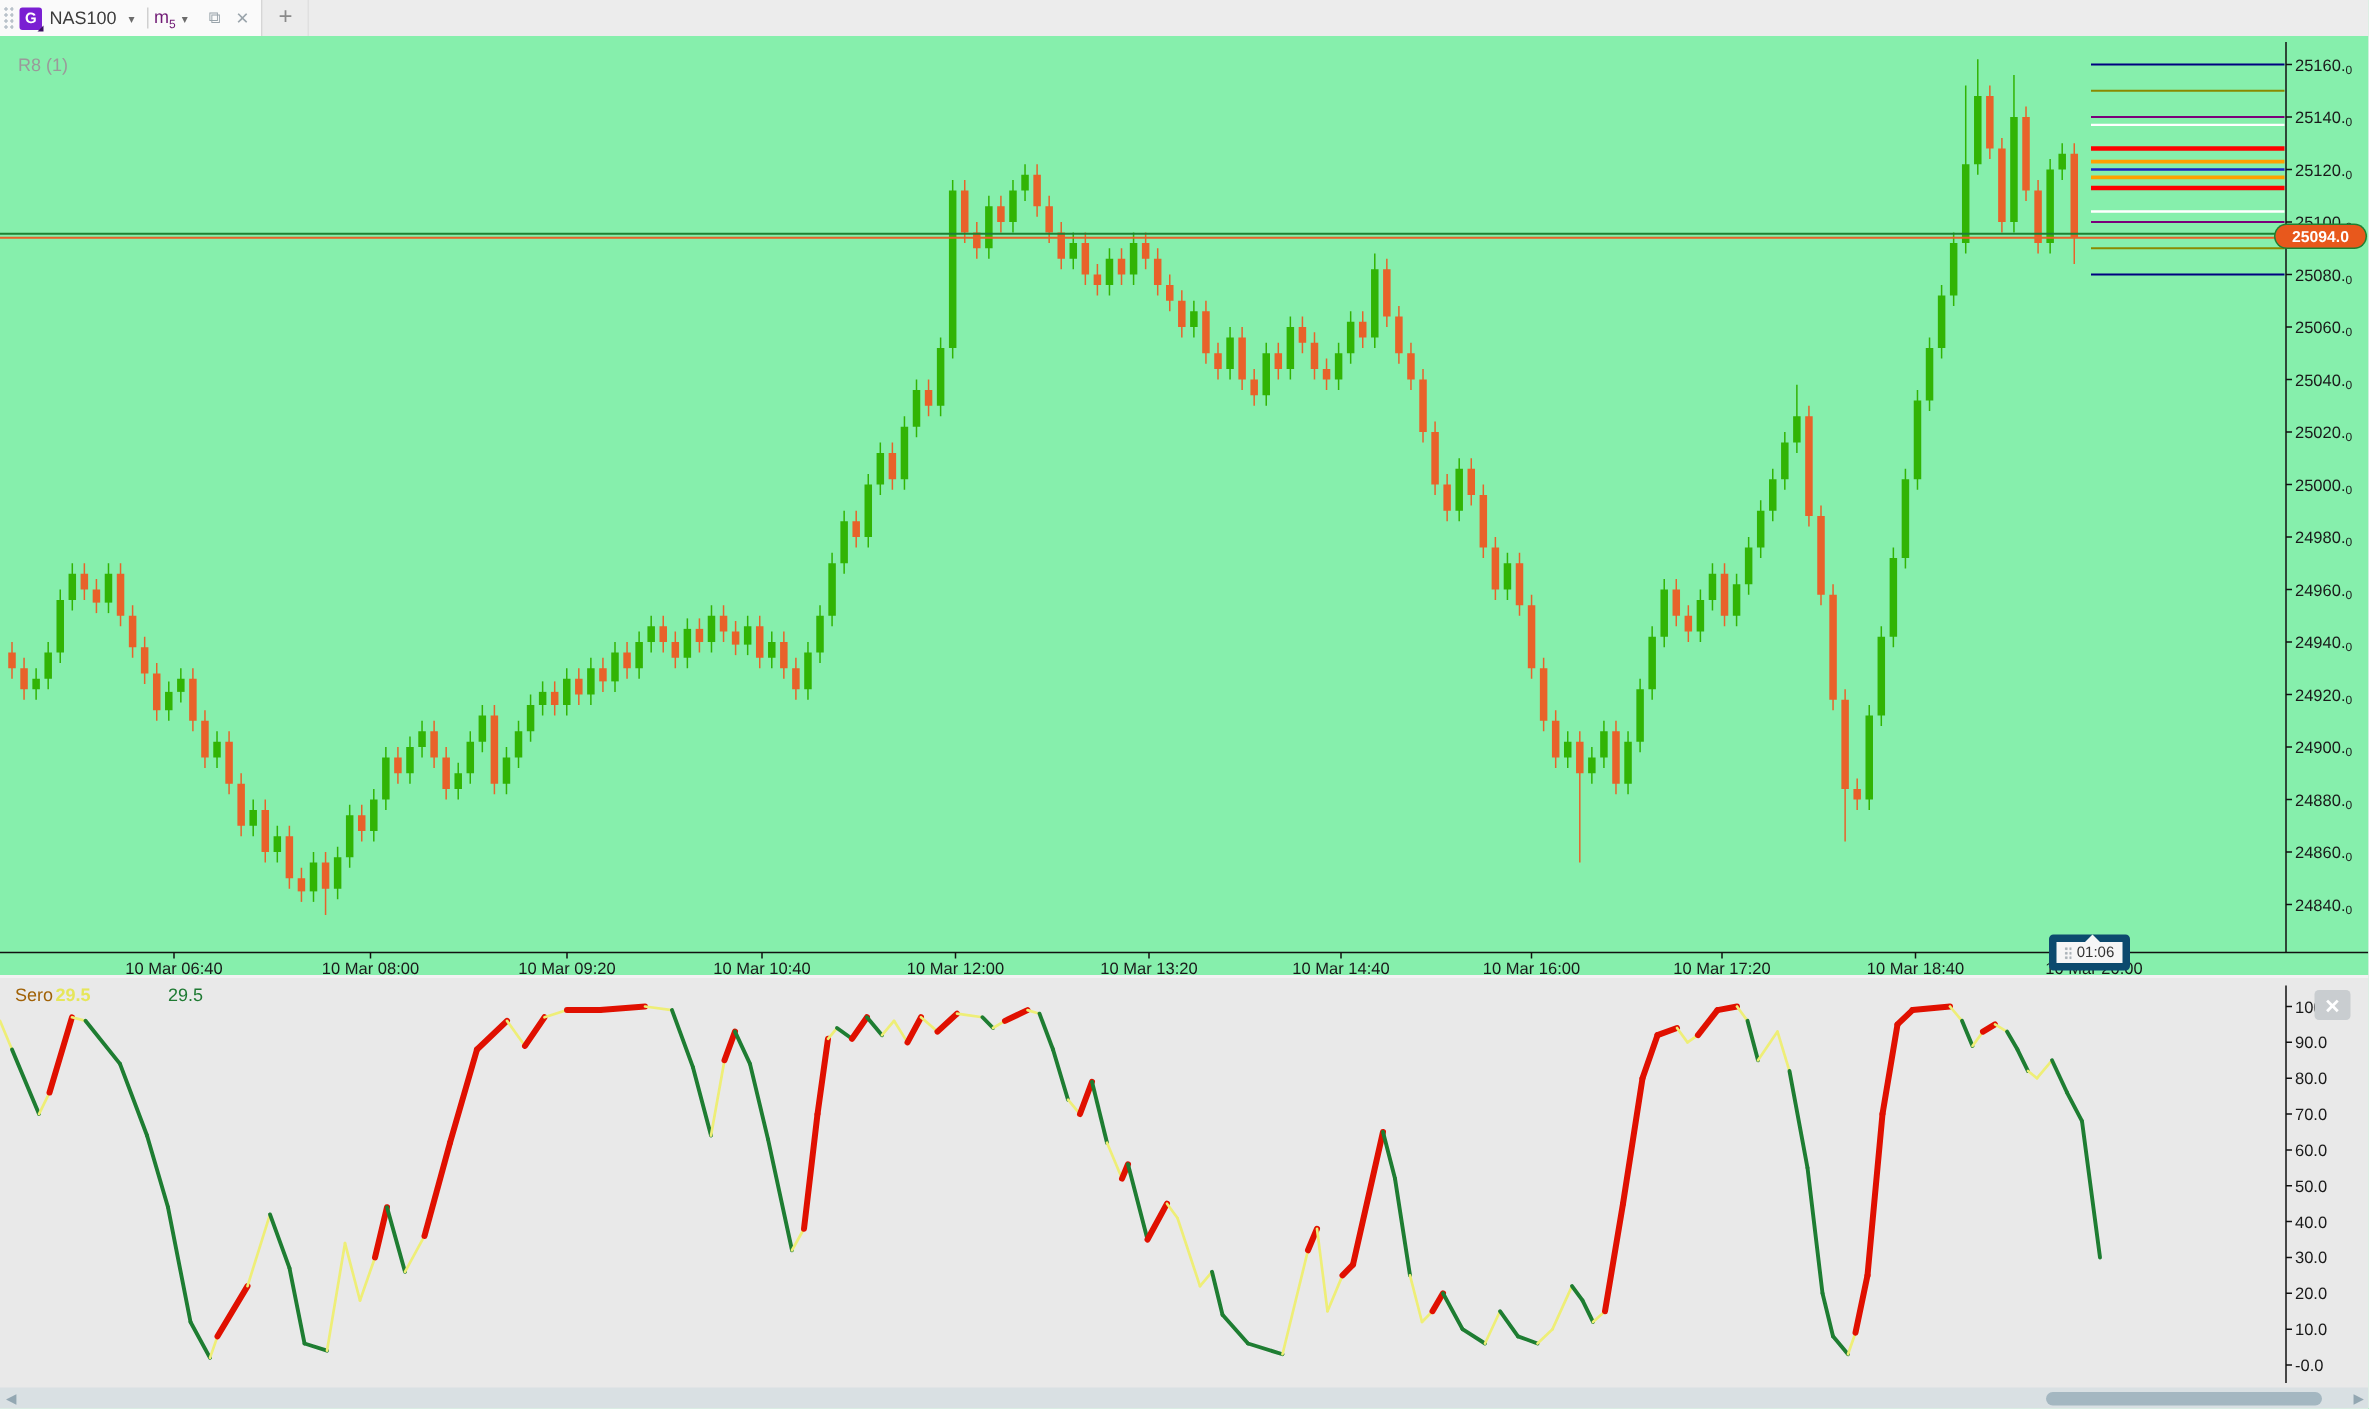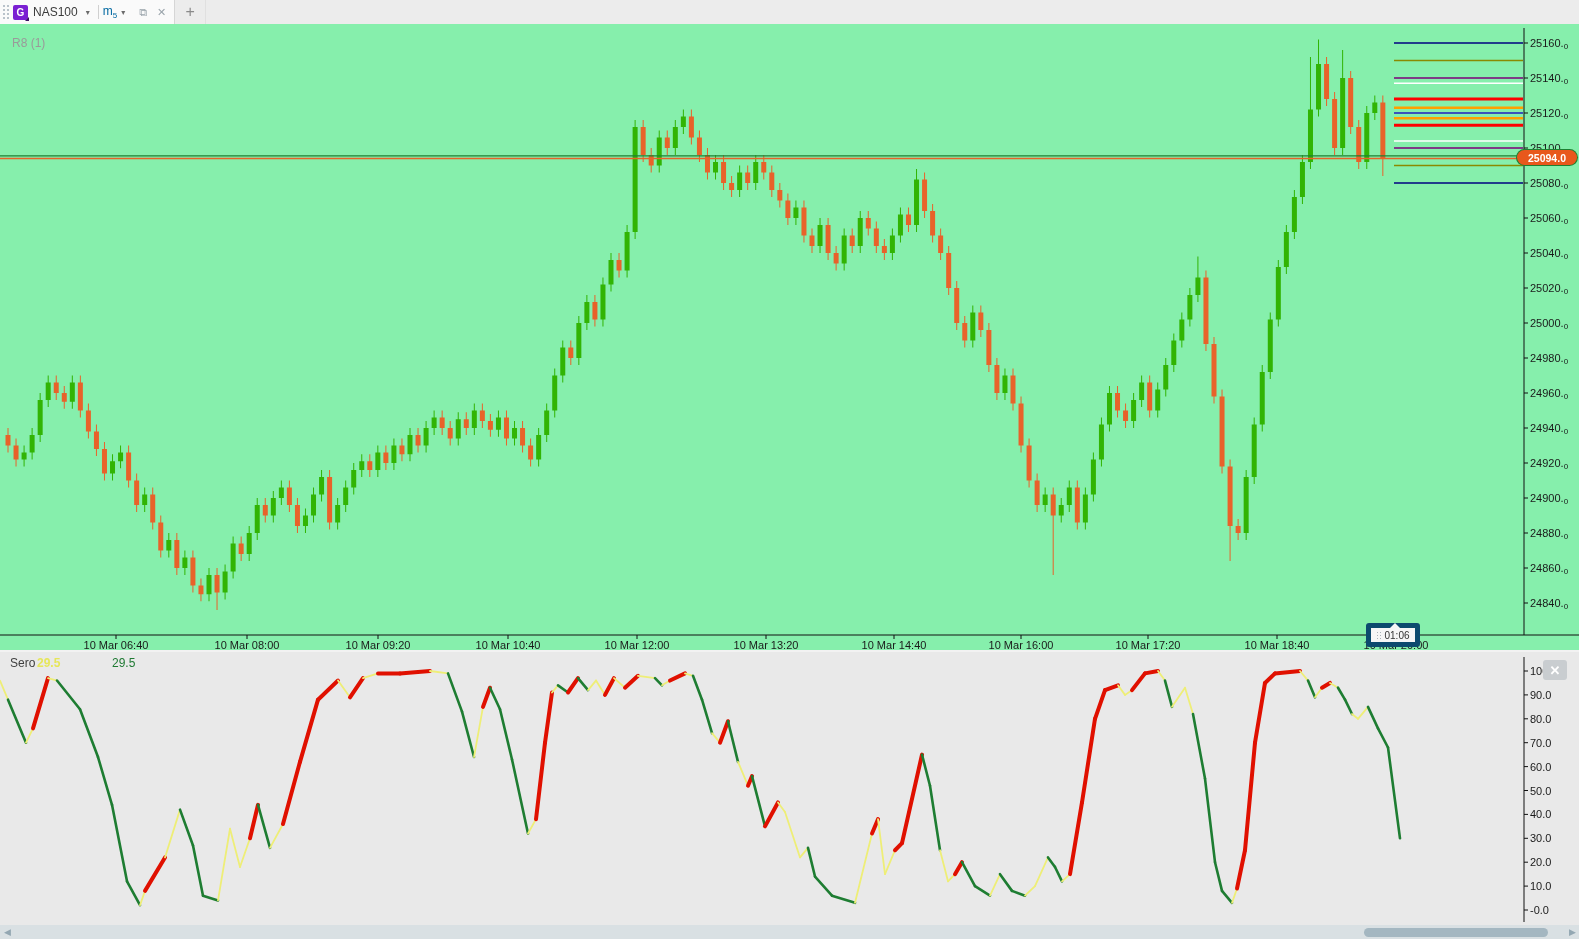--- a/index.html
+++ b/index.html
@@ -13,21 +13,21 @@
   .tab-grip{width:7px;height:16px;margin-right:4px;
       background-image:radial-gradient(#b9c2ca 1px,transparent 1.2px);
       background-size:4px 4px;}
   .sym-badge{width:15px;height:15px;background:#7a1fd2;color:#fff;font-size:10px;font-weight:bold;
       display:inline-flex;align-items:center;justify-content:center;border-radius:2px;margin-right:5px;position:relative;}
   .sym-badge::after{content:"";position:absolute;right:-1px;bottom:-1px;border-left:4px solid transparent;
       border-bottom:4px solid #3a1060;}
   .sym{font-size:12px;color:#3c3c3c;margin-right:4px;text-align:right;}
   .caret{font-size:8px;color:#6b6b6b;margin:0 4px;}
   .vsep{width:1px;height:14px;background:#d0d0d0;margin:0 4px;}
-  .tf{font-size:12px;color:#0369a1;}
+  .tf{font-size:12px;color:#701a75;}
   .tf sub{font-size:8px;}
   .tab-icon{color:#9aa4ab;font-size:11px;margin-left:10px;cursor:pointer;}
   .newtab{width:30px;display:flex;align-items:center;justify-content:center;color:#8a8a8a;
       font-size:16px;border-right:1px solid #e0e0e0;}
   
   .chart-wrap{position:absolute;left:0;top:24px;width:1579px;height:626px;background:#86efac;}
   .osc-wrap{position:absolute;left:0;top:650px;width:1579px;height:275px;background:#e9e9e9;border-top:2px solid #f2f2f2;}
   svg{display:block;}
   .overlay-label{position:absolute;font-size:12px;color:#9a9a9a;}
   .price-pill{position:absolute;left:1517px;top:150px;width:60px;height:15px;background:#e8581c;
@@ -35,21 +35,21 @@
       justify-content:center;box-shadow:0 0 0 1px #1e8032;}
   .countdown{position:absolute;left:1366px;top:623px;width:44px;height:14px;background:#f6f6f6;
       border:5px solid #0c4a6e;border-radius:3px;display:flex;align-items:center;justify-content:center;
       font-size:10px;color:#333;}
   .countdown .cgrip{width:5px;height:9px;margin-right:3px;
       background-image:radial-gradient(#aab2b8 0.8px,transparent 1px);background-size:3px 3px;}
   .countdown::before{content:"";position:absolute;top:-5px;left:19px;border:5px solid transparent;
       border-bottom:5px solid #f6f6f6;border-top:none;}
   .countdown::after{content:"";position:absolute;top:-6px;left:18px;border:6px solid transparent;
       border-bottom:6px solid #8a8a8a;border-top:none;z-index:-1;}
-  .osc-name{position:absolute;left:10px;top:656px;font-size:12px;color:#404040;}
+  .osc-name{position:absolute;left:10px;top:656px;font-size:12px;color:#a16207;}
   .osc-val-main{position:absolute;left:37px;top:656px;font-size:12px;color:#e6e65a;font-weight:bold;}
   .osc-val-sec{position:absolute;left:112px;top:656px;font-size:12px;color:#1f7a33;}
   .osc-close{position:absolute;left:1543px;top:660px;width:24px;height:20px;background:#c9cdd0;
       border-radius:3px;color:#fff;font-size:13px;font-weight:bold;display:flex;align-items:center;
       justify-content:center;cursor:pointer;}
   
   .scrollbar{position:absolute;left:0;top:925px;width:1579px;height:14px;background:#d9e0e3;}
   .sb-arrow{position:absolute;top:2px;font-size:9px;color:#93a7b2;}
   .sb-left{left:4px;} .sb-right{right:3px;}
   .sb-thumb{position:absolute;left:1364px;top:2.5px;width:184px;height:9px;background:#a4b7c1;border-radius:4.5px;}

